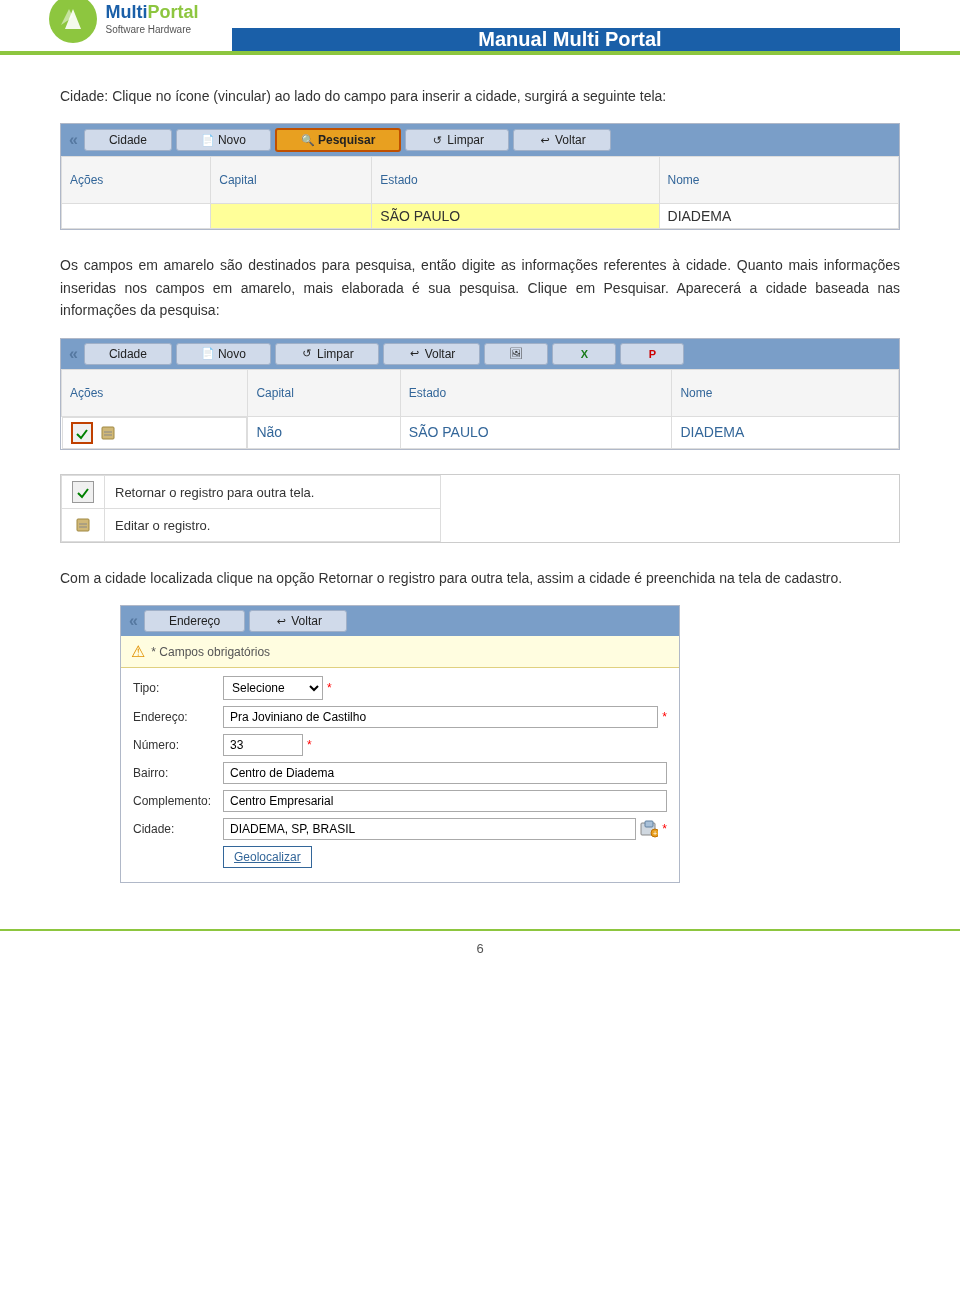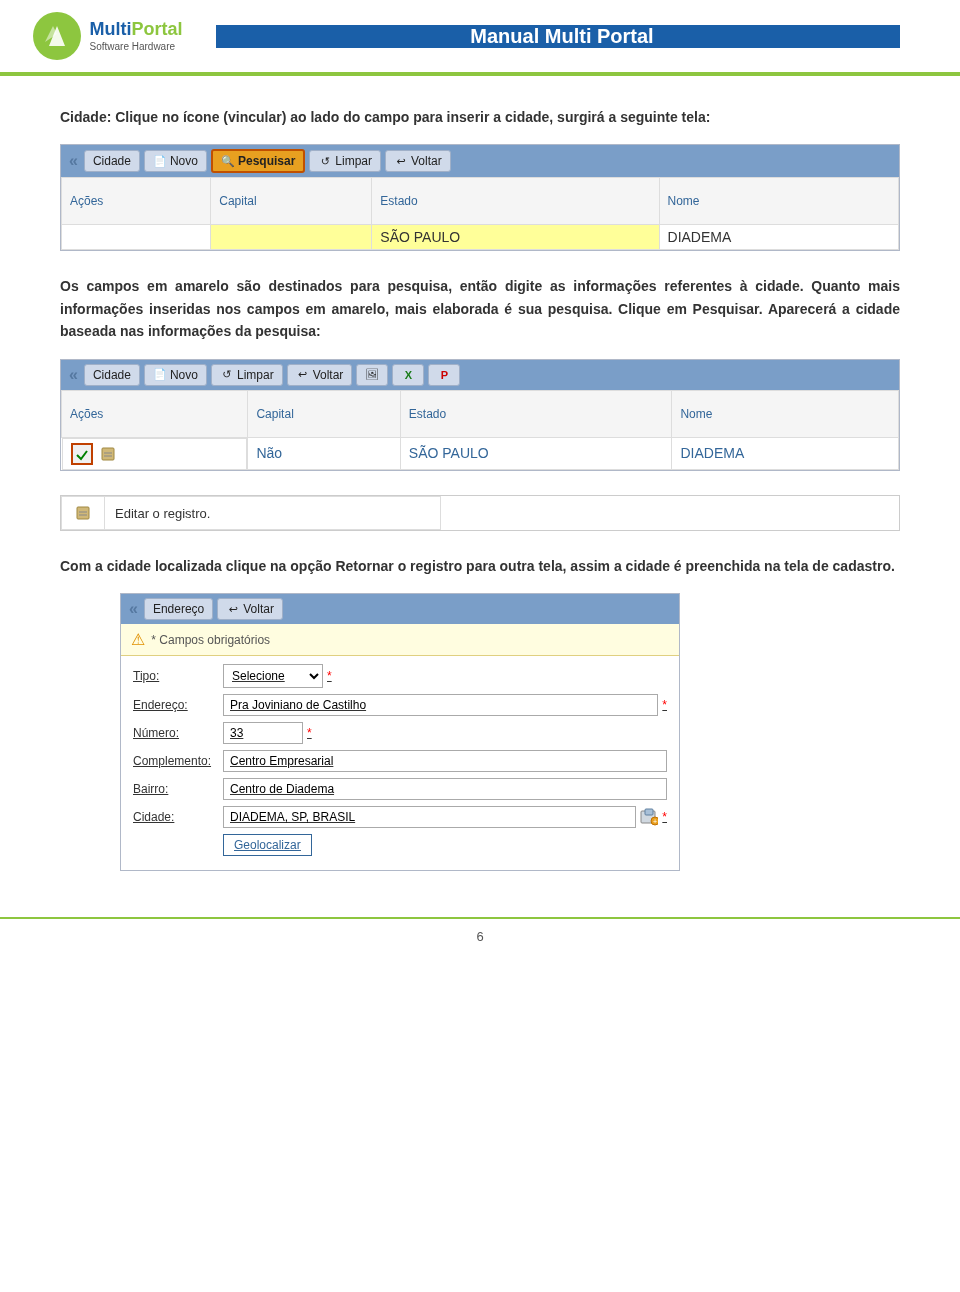--- a/index.html
+++ b/index.html
@@ -7,23 +7,24 @@
       font-family: Arial, sans-serif;
       font-size: 14px;
       background: #fff;
       color: #333;
       width: 960px;
     }
 
     
     .header {
       display: flex;
-      align-items: center;
-      height: 76px;
+      align-items: flex-end;
+      height: 55px;
       border-bottom: 4px solid #8dc63f;
+      padding-left: 16px;
     }
     .header-logo {
       width: 216px;
       background: #fff;
       display: flex;
       align-items: center;
       justify-content: center;
       padding: 8px;
       flex-shrink: 0;
     }
@@ -64,41 +65,40 @@
     
     .content {
       padding: 30px 60px;
     }
 
     
     .paragraph {
       text-align: justify;
       line-height: 1.6;
       margin-bottom: 16px;
-      font-weight: bold;
     }
 
     
     .panel {
       border: 1px solid #b0b8c8;
       margin: 16px 0 24px 0;
       background: #fff;
     }
     .panel-toolbar {
       background: #7a9ec8;
       display: flex;
       align-items: center;
       padding: 4px 6px;
       gap: 4px;
     }
     .toolbar-btn {
       display: flex;
       align-items: center;
       gap: 3px;
-      padding: 3px 8px;
+      padding: 3px 24px;
       background: #d0daea;
       border: 1px solid #a0b0c8;
       border-radius: 3px;
       font-size: 12px;
       color: #222;
       cursor: pointer;
     }
     .toolbar-btn.active {
       background: #e8a020;
       border: 2px solid #c05000;
@@ -187,21 +187,20 @@
       display: flex;
       align-items: center;
       gap: 6px;
     }
     .addr-warning .warn-icon {
       color: #e09000;
       font-size: 16px;
     }
     .addr-form {
       padding: 8px 12px;
-      text-decoration: underline;
     }
     .addr-row {
       display: flex;
       align-items: center;
       margin-bottom: 6px;
       font-size: 12px;
     }
     .addr-label {
       width: 90px;
       color: #333;
@@ -379,20 +378,30 @@
         </tr>
       </tbody>
     </table>
   </div>
 
   <div class="actions-table">
     <table>
       <tbody>
         <tr>
           <td style="width:36px;text-align:center;">
+            <span style="width:22px;height:22px;border:1px solid #999;display:inline-flex;align-items:center;justify-content:center;background:#f0f0f0;">
+              <svg width="14" height="14">
+                  <polyline points="2,8 6,12 12,4" stroke="green" stroke-width="2" fill="none"></polyline>
+                </svg>
+            </span>
+          </td>
+          <td>Retornar o registro para outra tela.</td>
+        </tr>
+        <tr>
+          <td style="width:36px;text-align:center;">
             <span style="width:22px;height:22px;display:inline-flex;align-items:center;justify-content:center;">
               <svg width="16" height="16">
                 <rect x="2" y="2" width="12" height="12" rx="1" fill="#d0b878" stroke="#a08840" stroke-width="1"></rect>
                 <line x1="4" y1="10" x2="12" y2="10" stroke="#888" stroke-width="1"></line>
                 <line x1="4" y1="7" x2="12" y2="7" stroke="#888" stroke-width="1"></line>
               </svg>
             </span>
           </td>
           <td>Editar o registro.</td>
         </tr>
@@ -433,27 +442,27 @@
         <span class="required-star">*</span>
       </div>
 
       <div class="addr-row">
         <span class="addr-label">Número:</span>
         <input class="addr-input" type="text" value="33" style="max-width: 80px;">
         <span class="required-star">*</span>
       </div>
 
       <div class="addr-row">
+        <span class="addr-label">Bairro:</span>
+        <input class="addr-input" type="text" value="Centro de Diadema" style="">
+      </div>
+
+      <div class="addr-row">
         <span class="addr-label">Complemento:</span>
         <input class="addr-input" type="text" value="Centro Empresarial" style="">
-      </div>
-
-      <div class="addr-row">
-        <span class="addr-label">Bairro:</span>
-        <input class="addr-input" type="text" value="Centro de Diadema" style="">
       </div>
 
 
       <div class="addr-row">
         <span class="addr-label">Cidade:</span>
         <input class="addr-input" type="text" value="DIADEMA, SP, BRASIL" style="">
         <span style="margin-left:4px;display:inline-flex;align-items:center;gap:2px;">
           <svg width="18" height="18" style="cursor:pointer;">
             <rect x="1" y="3" width="14" height="12" rx="1" fill="#d0d8e0" stroke="#888" stroke-width="1"></rect>
             <rect x="5" y="1" width="8" height="6" rx="1" fill="#a8c0d8" stroke="#6080a0" stroke-width="1"></rect>

